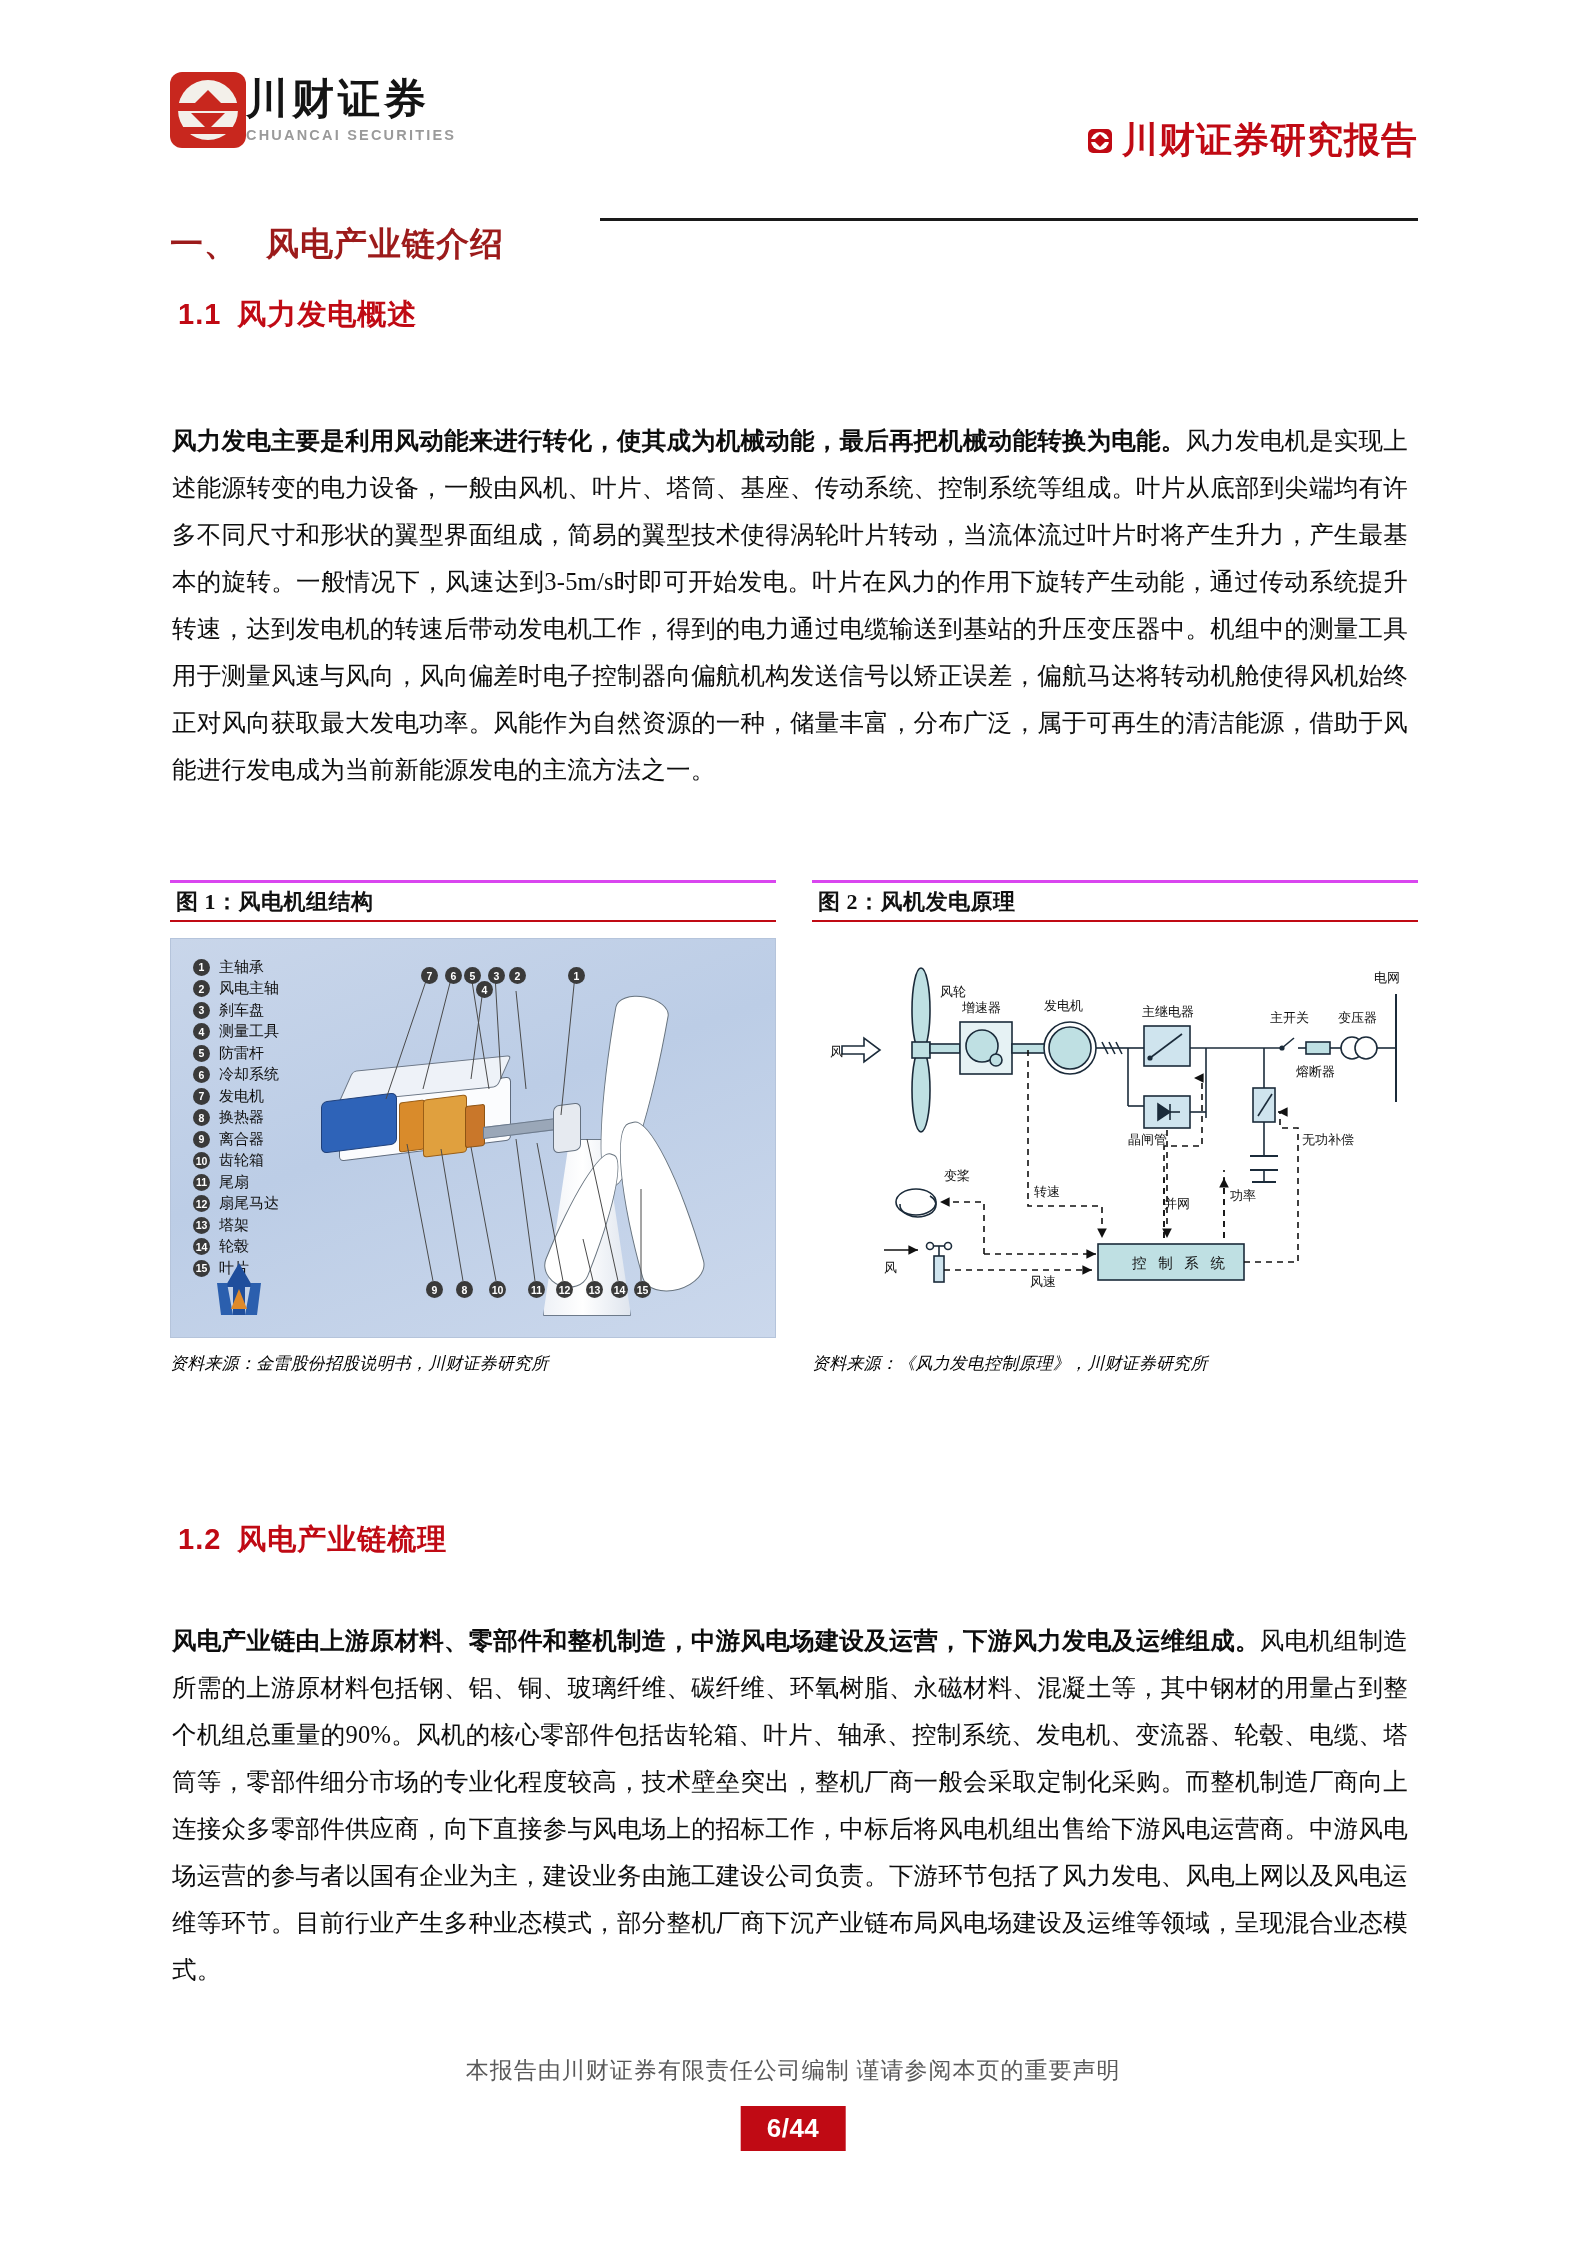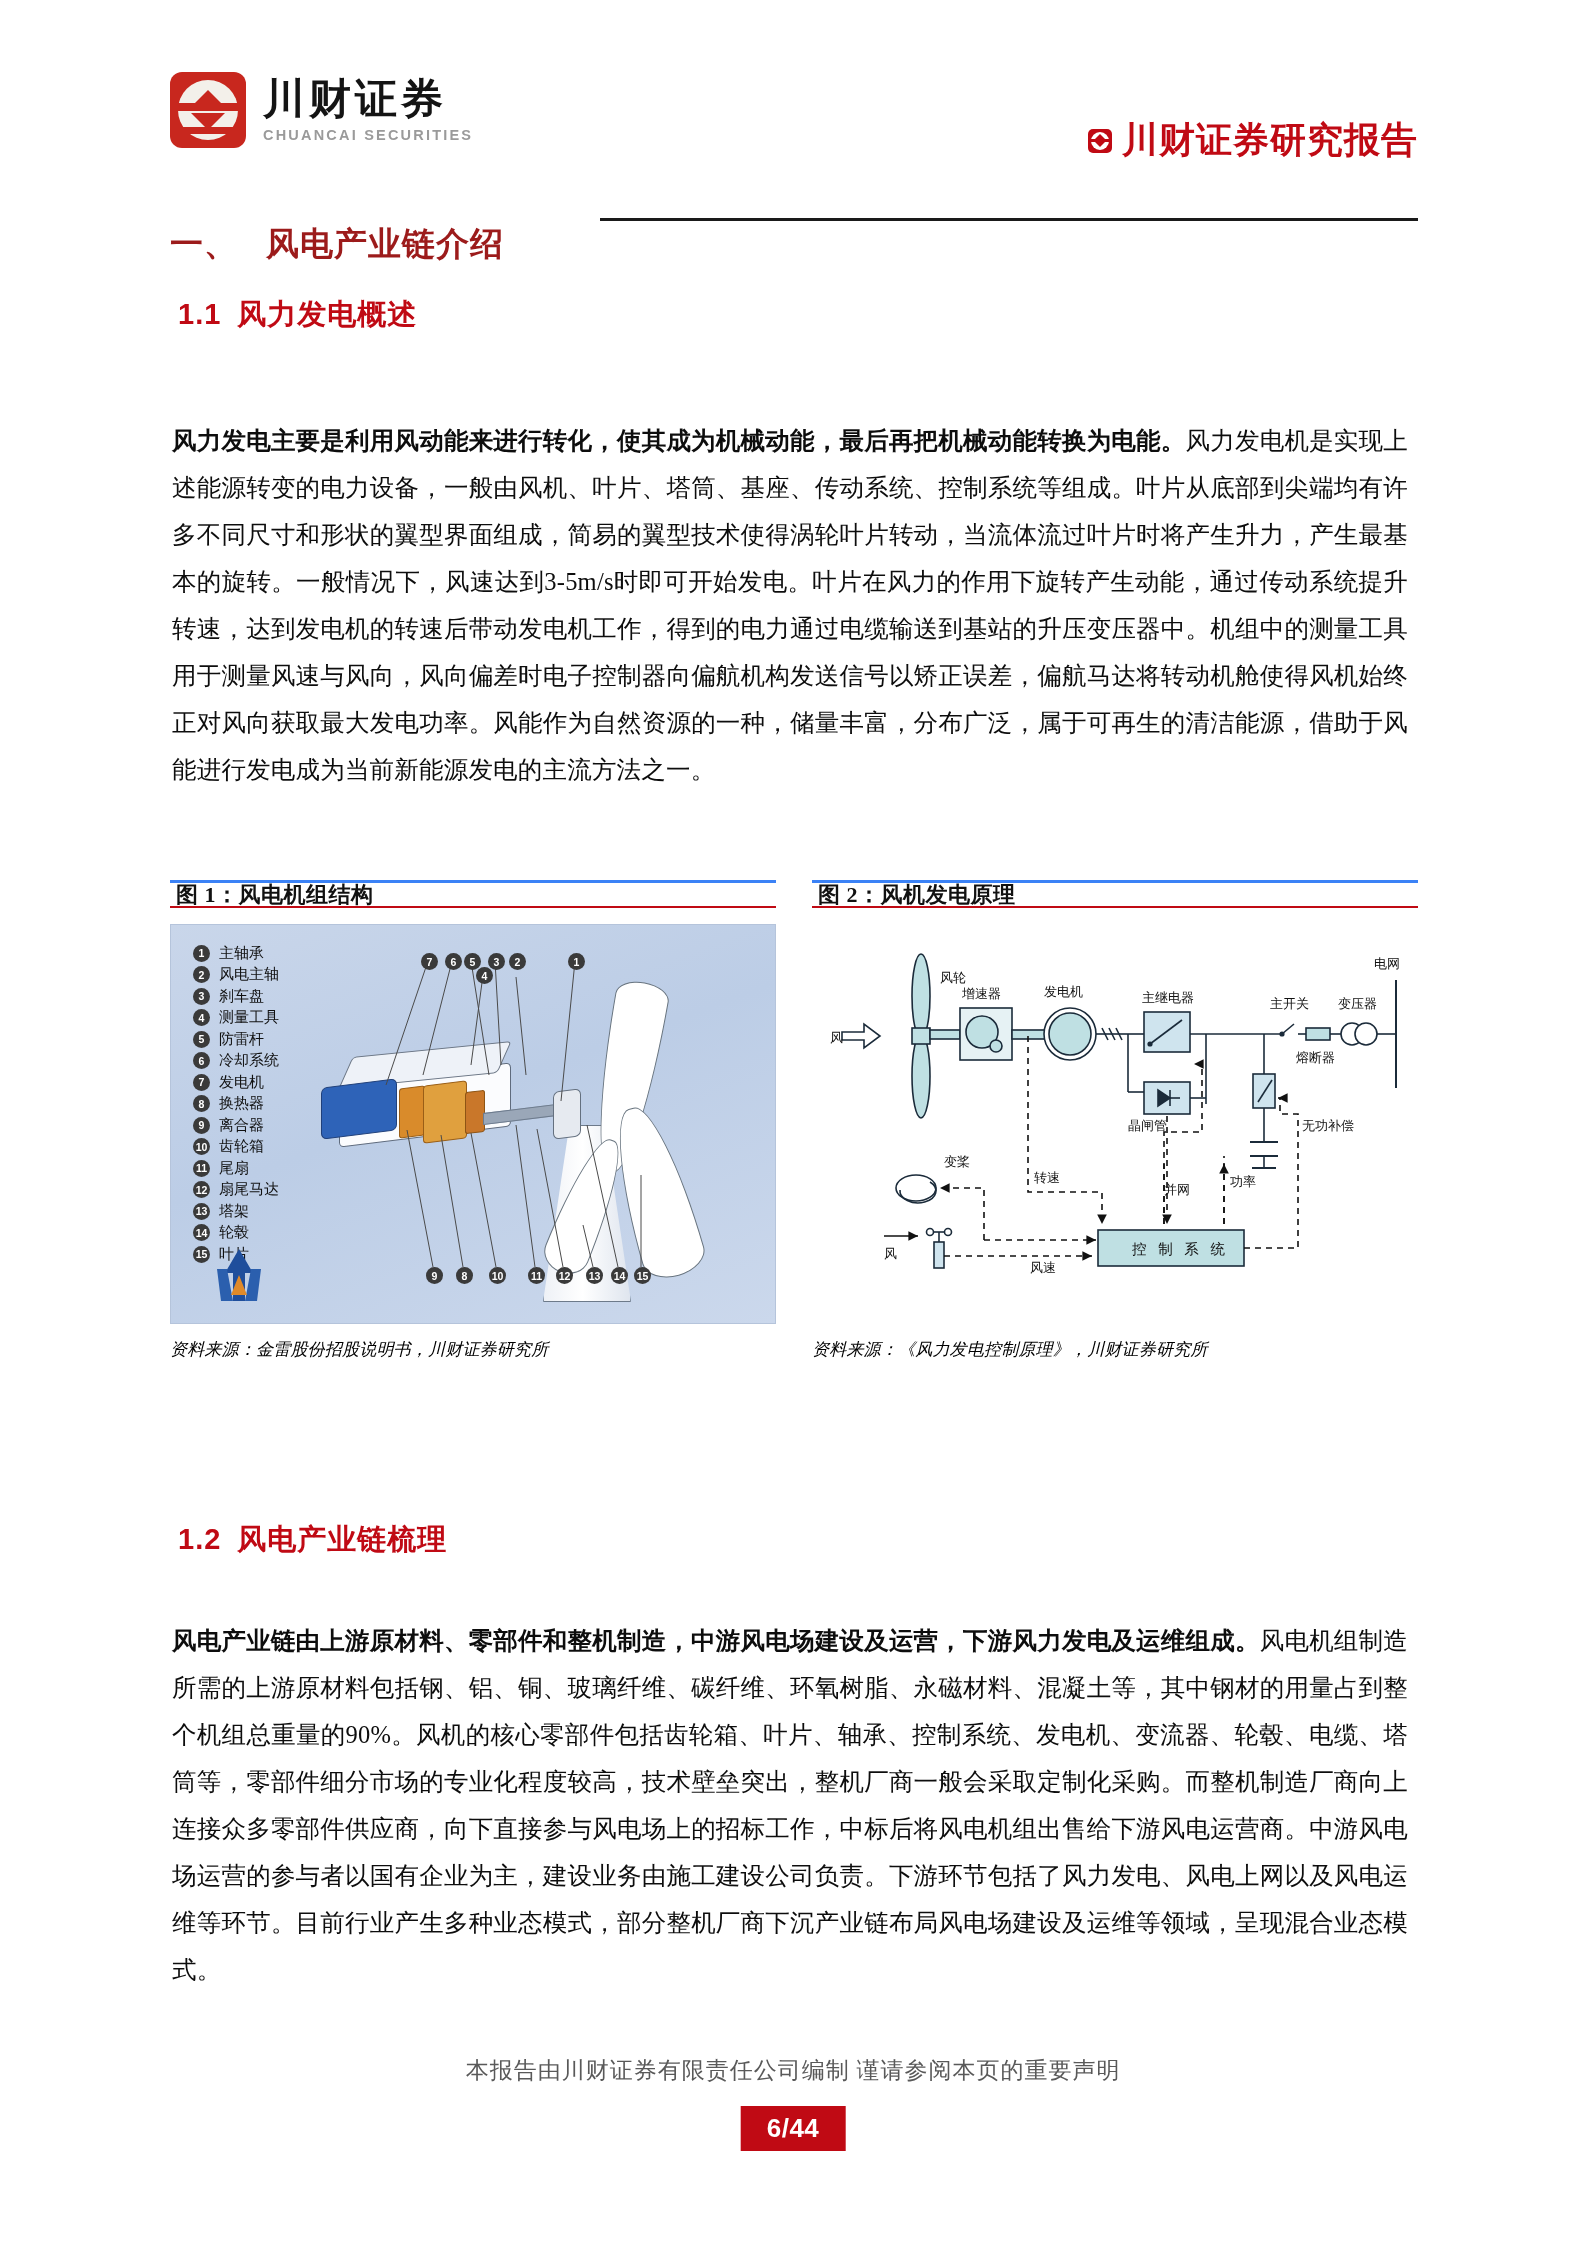--- a/index.html
+++ b/index.html
@@ -30,21 +30,21 @@
     top: 72px;
     width: 1248px;
     height: 100px;
   }
   .logo-block {
     position: absolute;
     left: 0;
     top: 0;
     display: flex;
     align-items: center;
-    gap: 17px;
+    gap: 0;
   }
   .logo-mark {
     width: 76px;
     height: 76px;
     border-radius: 12px;
     background: #c8271e;
     position: relative;
     overflow: hidden;
     flex: none;
   }
@@ -218,23 +218,23 @@
 
   
   .fig-wrap {
     position: absolute;
     top: 880px;
   }
   .fig-left  { left: 170px;  width: 606px; }
   .fig-right { left: 812px;  width: 606px; }
 
   .fig-head {
-    border-top: 3px solid #3b82f6;
+    border-top: 3px solid #d946ef;
     border-bottom: 2px solid #c00a14;
-    height: 28px;
+    height: 42px;
     display: flex;
     align-items: center;
     padding-left: 6px;
     box-sizing: border-box;
   }
   .fig-head-text {
     font-family: "Liberation Serif", "DejaVu Serif", serif;
     font-size: 22px;
     font-weight: 700;
     color: #111;

